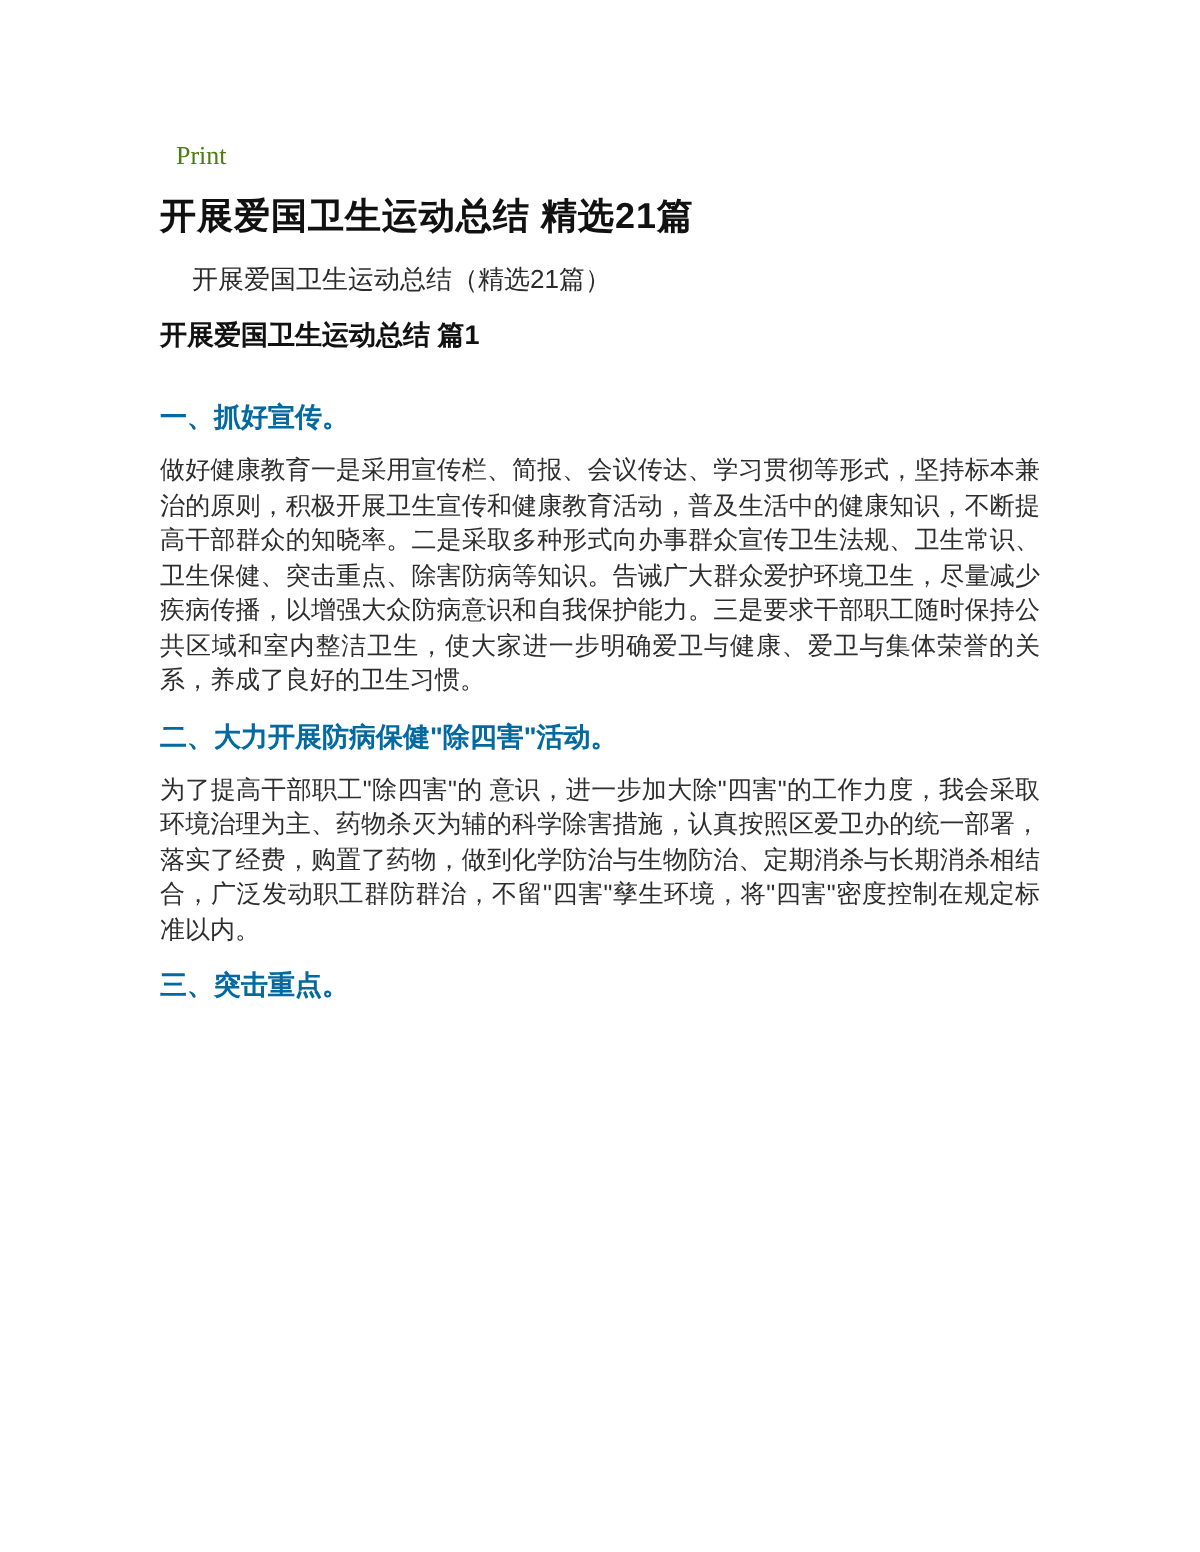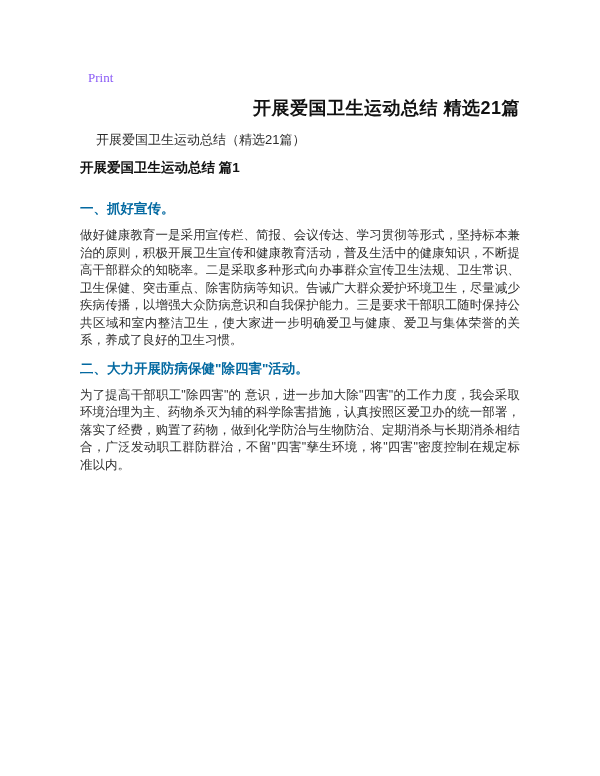--- a/index.html
+++ b/index.html
@@ -15,34 +15,34 @@
     background: #ffffff;
     overflow: hidden;
     color: #2b2b2b;
   }
   .print-link {
     position: absolute;
     left: 88px;
     top: 70px;
     font-family: "Liberation Serif", serif;
     font-size: 13px;
-    color: #8b5cf6;
+    color: #4d7c0f;
     text-decoration: none;
     cursor: pointer;
     text-align: right;
   }
   .content {
     position: absolute;
     left: 80px;
     top: 97px;
     width: 440px;
   }
   .doc-title {
     margin: 0 0 12px 0;
-    text-align: right;
+    text-align: left;
     font-size: 18px;
     line-height: 23px;
     font-weight: bold;
     color: #111111;
     letter-spacing: 0.5px;
   }
   .doc-subtitle {
     margin: 0 0 11px 16px;
     font-size: 13px;
     line-height: 16px;
@@ -88,17 +88,18 @@
 
 
     <h2 class="head">一、抓好宣传。</h2>
 
     <p class="para">做好健康教育一是采用宣传栏、简报、会议传达、学习贯彻等形式，坚持标本兼治的原则，积极开展卫生宣传和健康教育活动，普及生活中的健康知识，不断提高干部群众的知晓率。二是采取多种形式向办事群众宣传卫生法规、卫生常识、卫生保健、突击重点、除害防病等知识。告诫广大群众爱护环境卫生，尽量减少疾病传播，以增强大众防病意识和自我保护能力。三是要求干部职工随时保持公共区域和室内整洁卫生，使大家进一步明确爱卫与健康、爱卫与集体荣誉的关系，养成了良好的卫生习惯。</p>
 
     <h2 class="head">二、大力开展防病保健"除四害"活动。</h2>
 
     <p class="para">为了提高干部职工"除四害"的 意识，进一步加大除"四害"的工作力度，我会采取环境治理为主、药物杀灭为辅的科学除害措施，认真按照区爱卫办的统一部署，落实了经费，购置了药物，做到化学防治与生物防治、定期消杀与长期消杀相结合，广泛发动职工群防群治，不留"四害"孳生环境，将"四害"密度控制在规定标准以内。</p>
 
+    <h2 class="head">三、突击重点。</h2>
 
 
 
   </div>
 </div>
 
 </body></html>

